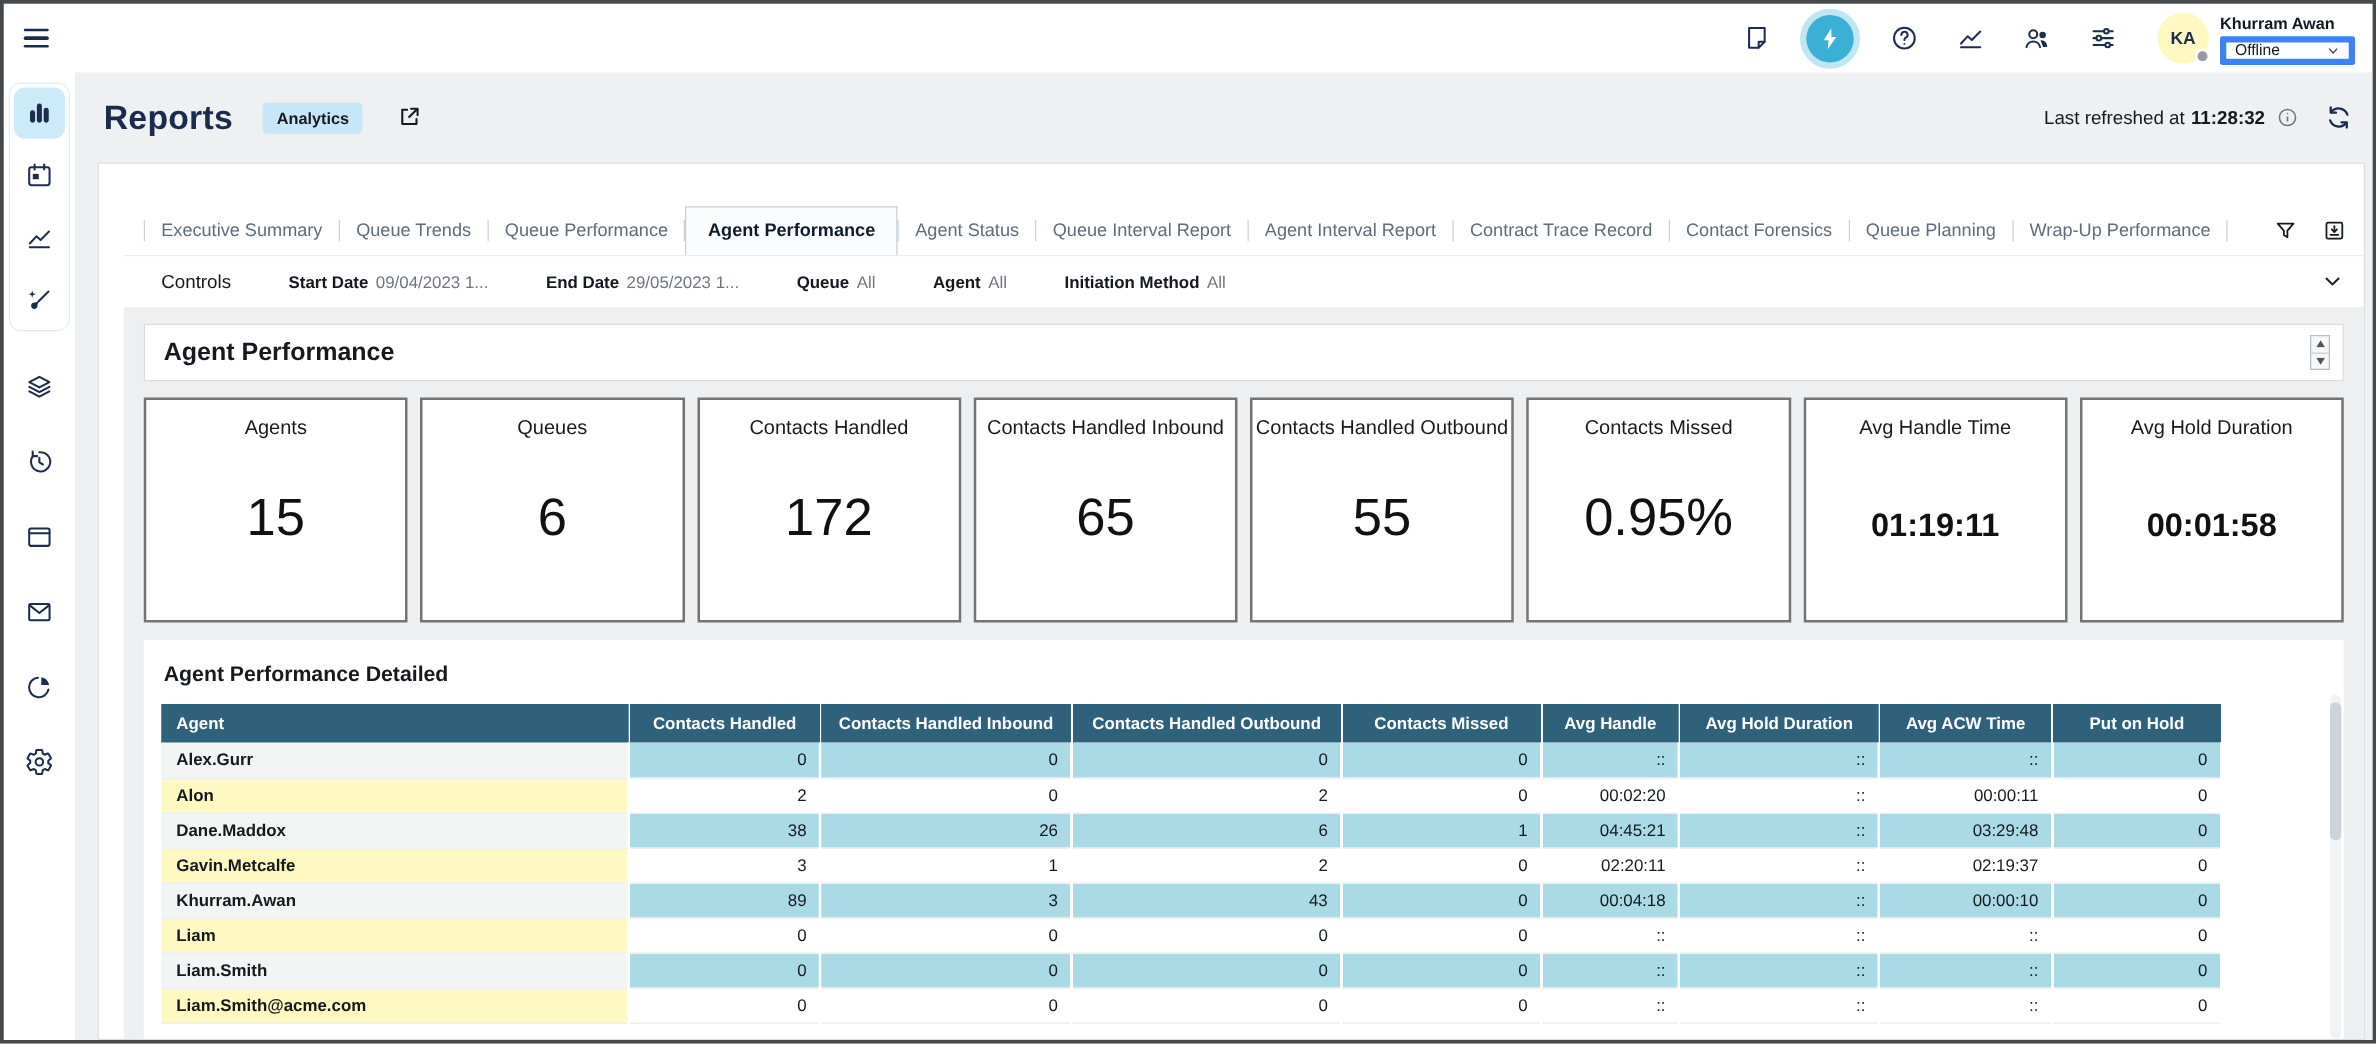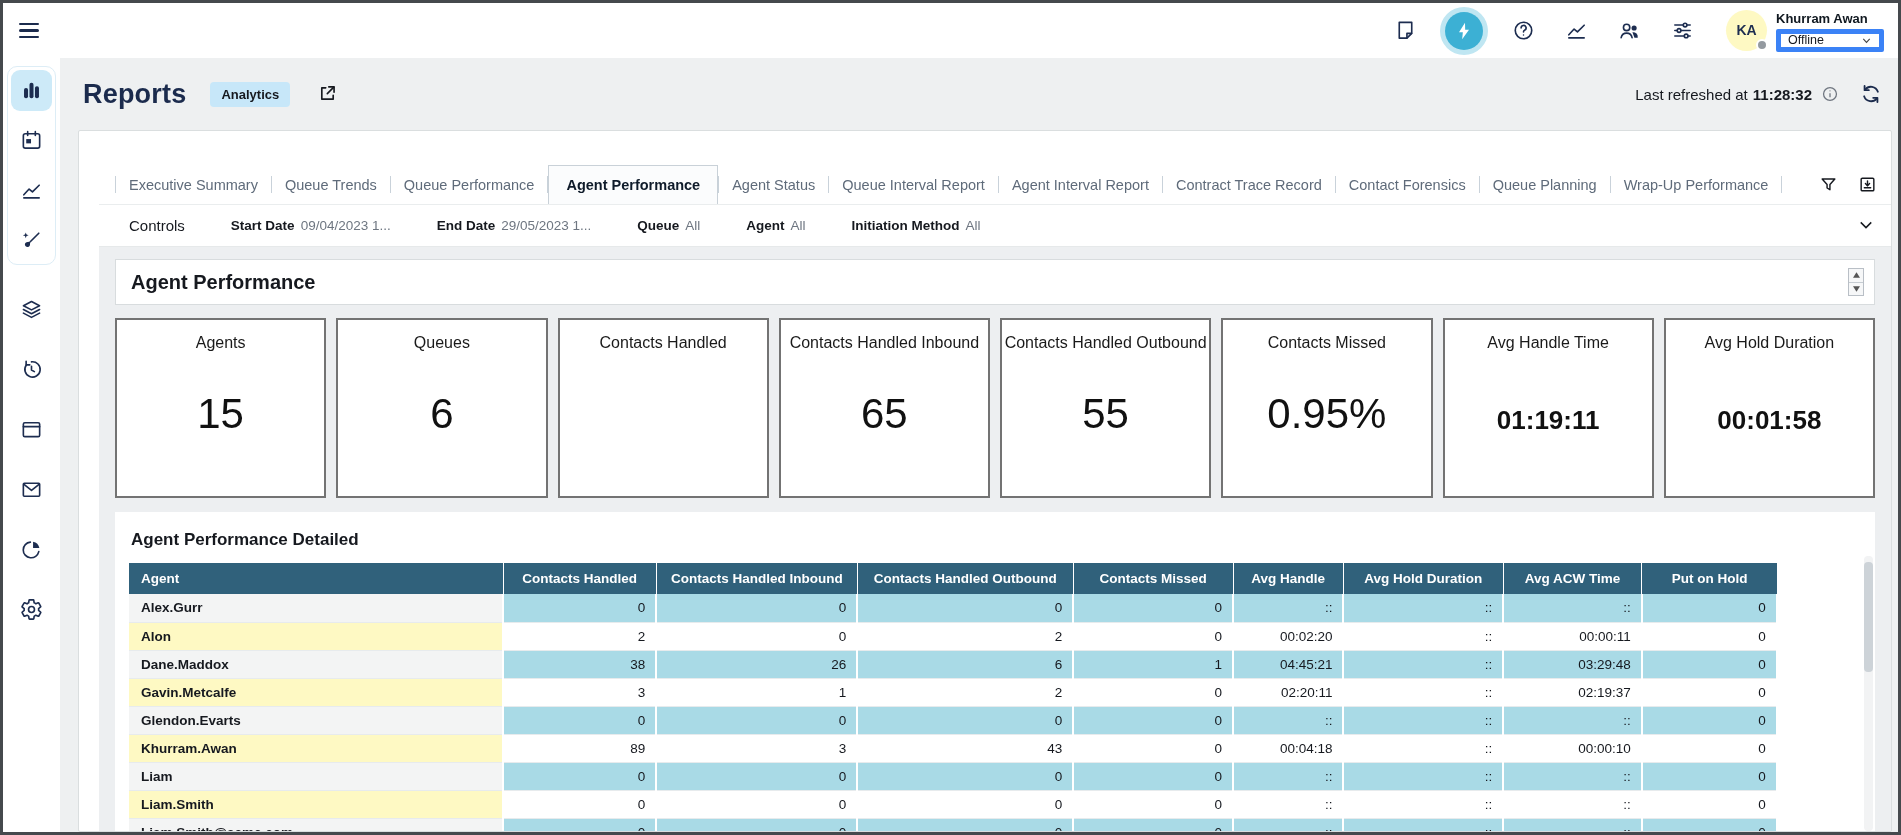--- a/index.html
+++ b/index.html
@@ -374,20 +374,21 @@
               <div class="card">
                 <div class="card-label">Agents</div>
                 <div class="card-value">15</div>
               </div>
               <div class="card">
                 <div class="card-label">Queues</div>
                 <div class="card-value">6</div>
               </div>
               <div class="card">
                 <div class="card-label">Contacts Handled</div>
+                <div class="card-value">172</div>
               </div>
               <div class="card">
                 <div class="card-label">Contacts Handled Inbound</div>
                 <div class="card-value">65</div>
               </div>
               <div class="card">
                 <div class="card-label">Contacts Handled Outbound</div>
                 <div class="card-value">55</div>
               </div>
               <div class="card">
@@ -470,31 +471,20 @@
                     <td>3</td>
                     <td>1</td>
                     <td>2</td>
                     <td>0</td>
                     <td>02:20:11</td>
                     <td>::</td>
                     <td>02:19:37</td>
                     <td>0</td>
                   </tr>
                   <tr>
-                    <td>Glendon.Evarts</td>
-                    <td>0</td>
-                    <td>0</td>
-                    <td>0</td>
-                    <td>0</td>
-                    <td>::</td>
-                    <td>::</td>
-                    <td>::</td>
-                    <td>0</td>
-                  </tr>
-                  <tr>
                     <td>Khurram.Awan</td>
                     <td>89</td>
                     <td>3</td>
                     <td>43</td>
                     <td>0</td>
                     <td>00:04:18</td>
                     <td>::</td>
                     <td>00:00:10</td>
                     <td>0</td>
                   </tr>

